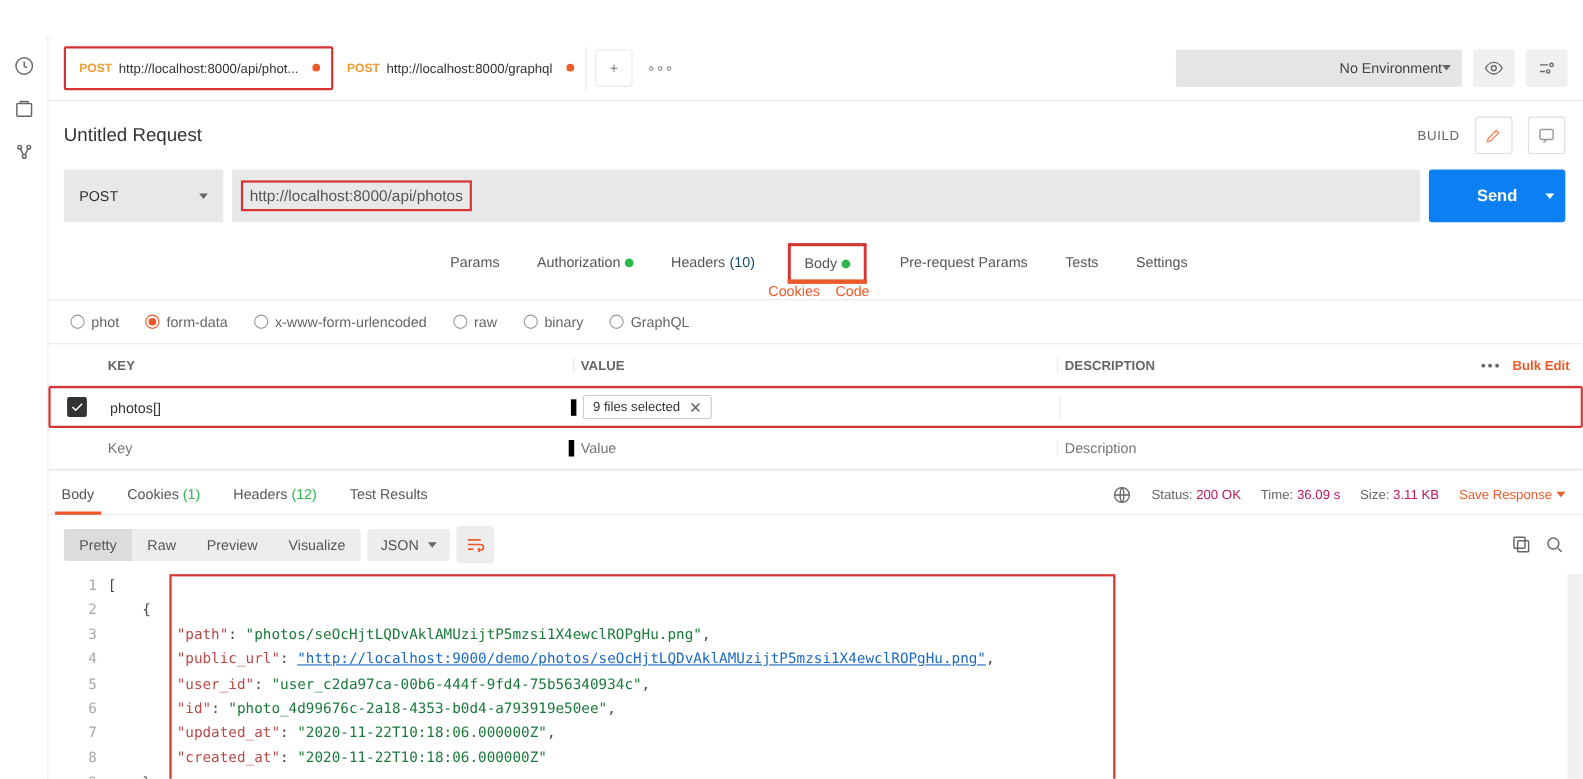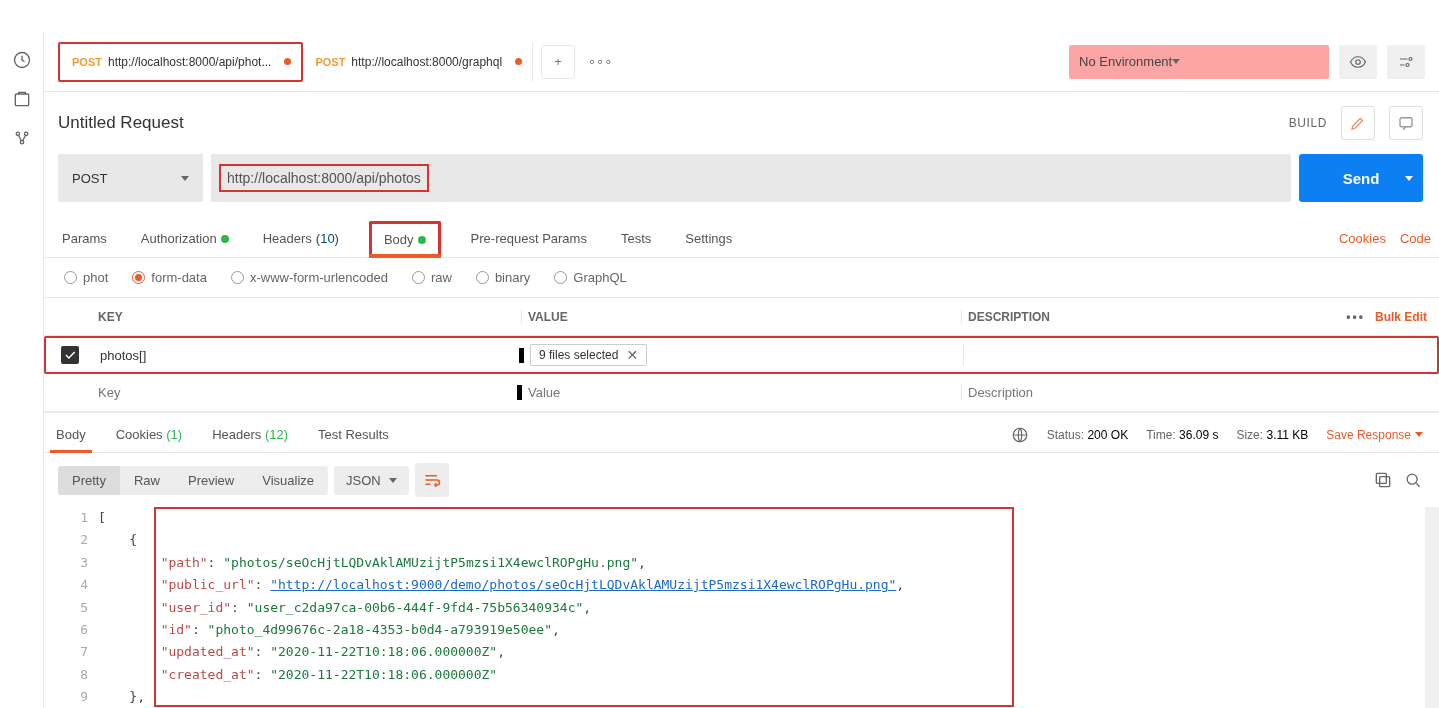--- a/index.html
+++ b/index.html
@@ -9,41 +9,41 @@
 .left-rail svg { width: 20px; height: 20px; stroke: #666; fill: none; stroke-width: 1.6; }
 .main { flex: 1; display: flex; flex-direction: column; }
 .topbar { height: 60px; display: flex; align-items: center; border-bottom: 1px solid #e8e8e8; }
 .tabs { flex: 1; display: flex; align-items: center; padding-left: 14px; gap: 0; }
 .tab { display: flex; align-items: center; padding: 0 30px 0 12px; height: 40px; border-right: 1px solid #e8e8e8; position: relative; font-size: 12px; color: #333; cursor: pointer; min-width: 140px; }
 .tab .method { font-weight: 700; color: #f09c35; font-size: 11px; margin-right: 6px; }
 .tab .orange-dot { position: absolute; right: 10px; width: 7px; height: 7px; border-radius: 50%; background: #ed5a29; }
 .tab.active { border: 2px solid #d63333; border-radius: 2px; }
 .tab-btn { width: 34px; height: 34px; display:flex; align-items:center; justify-content:center; border:1px solid #e8e8e8; margin-left:8px; cursor:pointer; color:#777; border-radius:3px; }
 .right-tools { display: flex; align-items: center; gap: 10px; padding: 0 14px; }
-.env-select { width: 260px; height: 34px; background: #fca5a5; display: flex; align-items:center; justify-content:flex-start; padding: 0 10px; font-size: 13px; color: #444; cursor:pointer; border-radius:2px; }
+.env-select { width: 260px; height: 34px; background: #e5e5e5; display: flex; align-items:center; justify-content:flex-end; padding: 0 10px; font-size: 13px; color: #444; cursor:pointer; border-radius:2px; }
 .tool-btn { width: 38px; height: 34px; background: #f0f0f0; display:flex; align-items:center; justify-content:center; cursor:pointer; border-radius:2px; }
 .tool-btn svg { width:18px; height:18px; stroke:#666; fill:none; stroke-width:1.6; }
 
 .header-row { display:flex; align-items:center; justify-content:space-between; padding: 14px 16px 14px 14px; }
 .req-name { font-size: 17px; color: #333; }
 .header-actions { display:flex; align-items:center; gap: 14px; }
 .build-label { font-size:12px; letter-spacing:0.6px; color:#666; }
 .icon-sq { width:34px; height:34px; border:1px solid #ddd; display:flex; align-items:center; justify-content:center; border-radius:3px; cursor:pointer; }
 .icon-sq svg { width:18px; height:18px; stroke:#f58e6f; fill:none; stroke-width:1.8; }
 .icon-sq.grey svg { stroke:#999; }
 
 .url-row { display:flex; align-items:stretch; gap:8px; padding: 0 16px 14px 14px; }
 .method-select { width:145px; background:#e8e8e8; display:flex; align-items:center; justify-content:space-between; padding:0 14px; font-size:13px; cursor:pointer; height:48px; border-radius:2px 0 0 2px; }
 .url-input-wrap { flex:1; background:#e8e8e8; height:48px; display:flex; align-items:center; padding:0 8px; border-radius:0 2px 2px 0; }
 .url-highlight { border:2px solid #d63333; padding:4px 6px; background:#e8e8e8; font-size:14px; color:#555; }
 .send-btn { width:124px; height:48px; background:#0c7ff2; color:#fff; font-weight:700; font-size:15px; display:flex; align-items:center; justify-content:center; cursor:pointer; border-radius:3px; position:relative; }
 .send-btn .caret { position:absolute; right:10px; }
 .save-btn { width:100px; height:48px; background:#e8e8e8; color:#444; font-weight:700; font-size:14px; display:flex; align-items:center; justify-content:space-between; padding:0 12px; cursor:pointer; border-radius:3px; }
 
-.req-tabs { display:flex; align-items:center; padding: 4px 8px 0 14px; border-bottom: 1px solid #e8e8e8; justify-content:space-between; }
+.req-tabs { display:flex; align-items:center; padding: 4px 8px 0 14px; border-bottom: 1px solid #e8e8e8; justify-content:space-between;flex-direction:column; }
 .req-tabs-left { display:flex; gap:26px; }
 .req-tab { padding: 10px 4px; color:#555; font-size:13px; cursor:pointer; position:relative; display:flex; align-items:center; gap:4px; }
 .req-tab.active-body { border:3px solid #d63333; border-bottom-color:#ed5a29; border-radius:2px; background:#fff; padding: 8px 12px; position:relative; top:1px; }
 .req-tab.active-body::after { content:""; position:absolute; bottom:-3px; left:-3px; right:-3px; height:4px; background:#ed5a29; }
 .green-dot { width:8px; height:8px; border-radius:50%; background:#2db74a; display:inline-block; }
 .count { color:#0c4a6e; }
 .req-tabs-right { display:flex; gap:14px; color:#ed5a29; font-size:13px; }
 .req-tabs-right span { cursor:pointer; }
 
 .body-radio-row { display:flex; align-items:center; gap:24px; padding: 12px 16px 12px 20px; color:#666; font-size:13px; }
@@ -75,21 +75,21 @@
 .placeholder-row input { border:none; background:transparent; width:100%; font-size:13px; color:#aaa; outline:none; }
 
 .response-area { border-top:1px solid #e8e8e8; }
 .resp-tabs { display:flex; align-items:center; justify-content:space-between; padding: 4px 16px 0 6px; border-bottom:1px solid #e8e8e8; }
 .resp-tabs-left { display:flex; gap:18px; }
 .resp-tab { padding:10px 6px; color:#555; font-size:13px; cursor:pointer; position:relative; }
 .resp-tab.active { font-weight:400; }
 .resp-tab.active::after { content:""; position:absolute; bottom:-1px; left:0; right:0; height:3px; background:#ed5a29; }
 .resp-tab .count { color:#2db74a; }
 .resp-status { display:flex; align-items:center; gap:18px; font-size:12px; color:#666; }
-.resp-status .val { color:#000000; }
+.resp-status .val { color:#be185d; }
 .save-response { color:#ed5a29; cursor:pointer; display:flex; align-items:center; gap:4px; }
 .globe { width:18px; height:18px; }
 
 .view-row { display:flex; align-items:center; gap:6px; padding: 10px 16px 10px 14px; justify-content:space-between;}
 .view-left { display:flex; gap:6px; align-items:center; }
 .seg-group { display:flex; background:#ededed; border-radius:3px; overflow:hidden; }
 .seg { padding:7px 14px; color:#555; cursor:pointer; font-size:13px; }
 .seg.active { background:#dcdcdc; }
 .json-select { background:#ededed; padding:7px 12px; display:flex; align-items:center; gap:8px; cursor:pointer; border-radius:3px; color:#555; }
 .wrap-btn { width:34px; height:34px; background:#ededed; display:flex; align-items:center; justify-content:center; border-radius:3px; cursor:pointer; }

